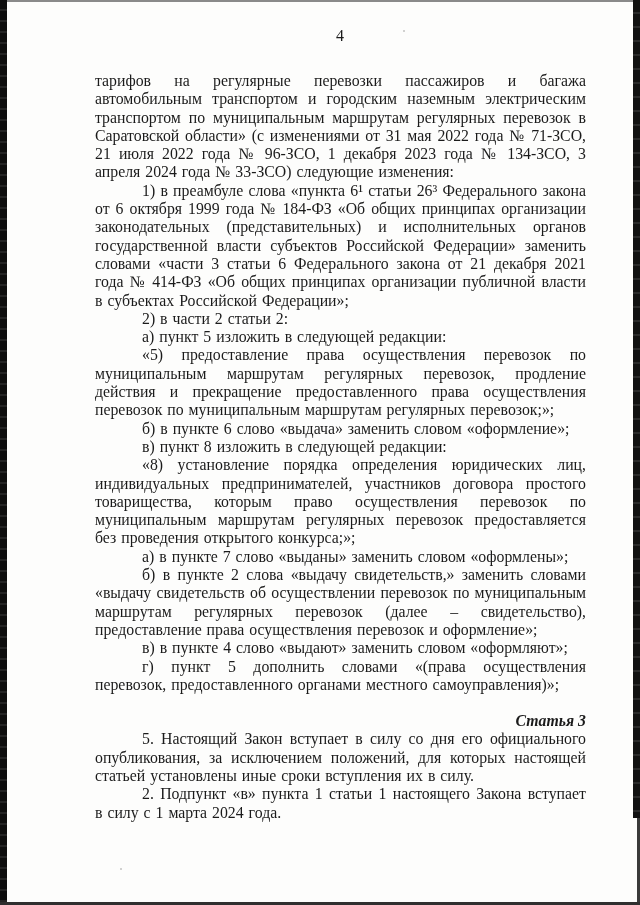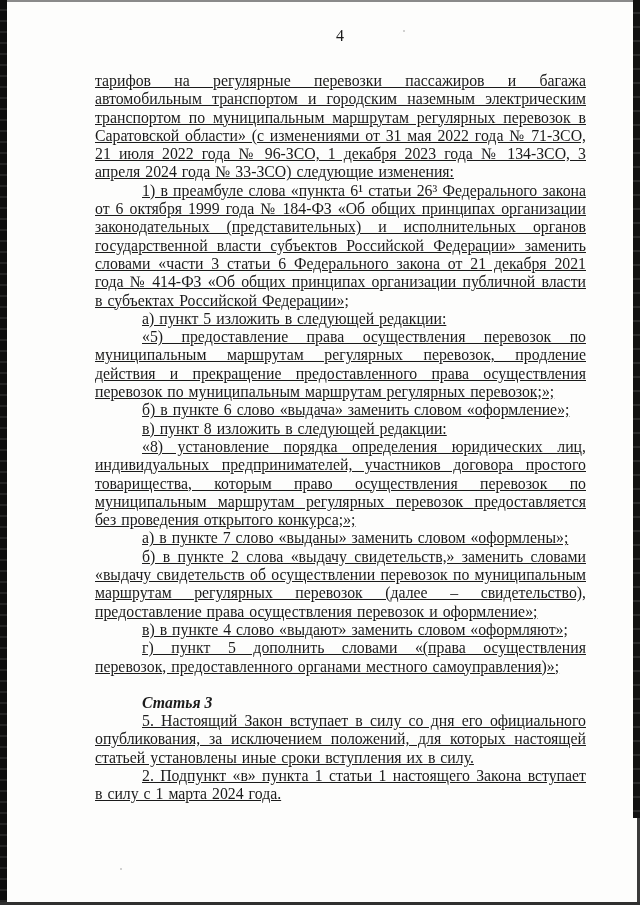--- a/index.html
+++ b/index.html
@@ -67,31 +67,30 @@
     left: 95px;
     width: 491px;
     font-size: 15.8px;
     line-height: 18.3px;
     text-align: justify;
   }
   .para {
     margin: 0;
     text-indent: 47px;
     word-spacing: 1px;
-    text-decoration: underline;
   }
   .para.continuation {
     text-indent: 0;
   }
   .article-heading {
     margin: 18px 0 0 0;
     text-indent: 47px;
     font-weight: bold;
     font-style: italic;
-    text-align: left;
+    text-align: right;
   }
   
   .speckle {
     position: absolute;
     background: #9a9a9a;
     width: 2px; height: 2px;
     border-radius: 50%;
     opacity: .6;
   }
 </style>
@@ -104,20 +103,21 @@
   <div class="edge-left"></div>
   <div class="edge-right"></div>
   <div class="edge-right-thin"></div>
   <div class="edge-bottom"></div>
 
   <div class="page-number">4</div>
 
   <div class="text-block">
     <p class="para continuation">тарифов на регулярные перевозки пассажиров и багажа автомобильным транспортом и городским наземным электрическим транспортом по муниципальным маршрутам регулярных перевозок в Саратовской области» (с изменениями от 31 мая 2022 года № 71-ЗСО, 21 июля 2022 года № 96-ЗСО, 1 декабря 2023 года № 134-ЗСО, 3 апреля 2024 года № 33-ЗСО) следующие изменения:</p>
     <p class="para">1) в преамбуле слова «пункта 6¹ статьи 26³ Федерального закона от 6 октября 1999 года № 184-ФЗ «Об общих принципах организации законодательных (представительных) и исполнительных органов государственной власти субъектов Российской Федерации» заменить словами «части 3 статьи 6 Федерального закона от 21 декабря 2021 года № 414-ФЗ «Об общих принципах организации публичной власти в субъектах Российской Федерации»;</p>
+    <p class="para">2) в части 2 статьи 2:</p>
     <p class="para">а) пункт 5 изложить в следующей редакции:</p>
     <p class="para">«5) предоставление права осуществления перевозок по муниципальным маршрутам регулярных перевозок, продление действия и прекращение предоставленного права осуществления перевозок по муниципальным маршрутам регулярных перевозок;»;</p>
     <p class="para">б) в пункте 6 слово «выдача» заменить словом «оформление»;</p>
     <p class="para">в) пункт 8 изложить в следующей редакции:</p>
     <p class="para">«8) установление порядка определения юридических лиц, индивидуальных предпринимателей, участников договора простого товарищества, которым право осуществления перевозок по муниципальным маршрутам регулярных перевозок предоставляется без проведения открытого конкурса;»;</p>
     <p class="para">а) в пункте 7 слово «выданы» заменить словом «оформлены»;</p>
     <p class="para">б) в пункте 2 слова «выдачу свидетельств,» заменить словами «выдачу свидетельств об осуществлении перевозок по муниципальным маршрутам регулярных перевозок (далее – свидетельство), предоставление права осуществления перевозок и оформление»;</p>
     <p class="para">в) в пункте 4 слово «выдают» заменить словом «оформляют»;</p>
     <p class="para">г) пункт 5 дополнить словами «(права осуществления перевозок, предоставленного органами местного самоуправления)»;</p>
     <p class="article-heading">Статья 3</p>

